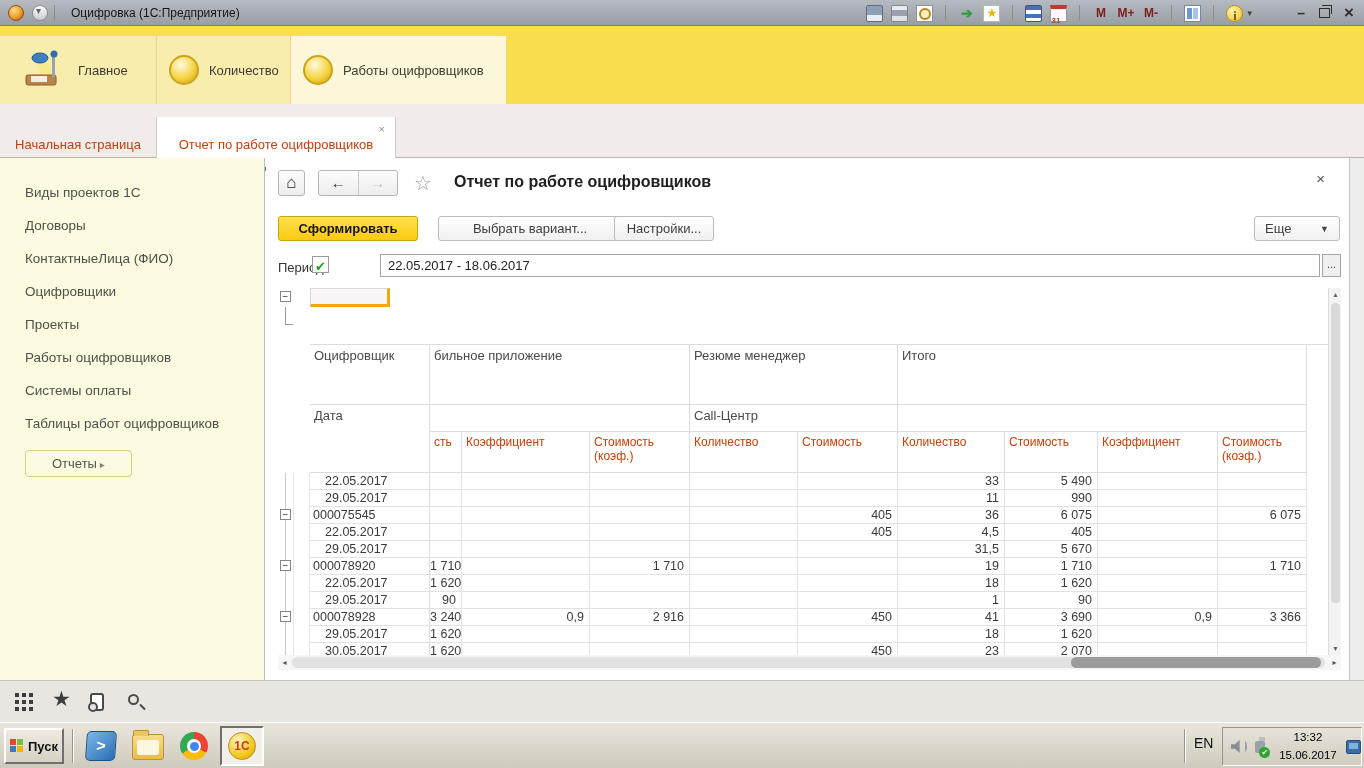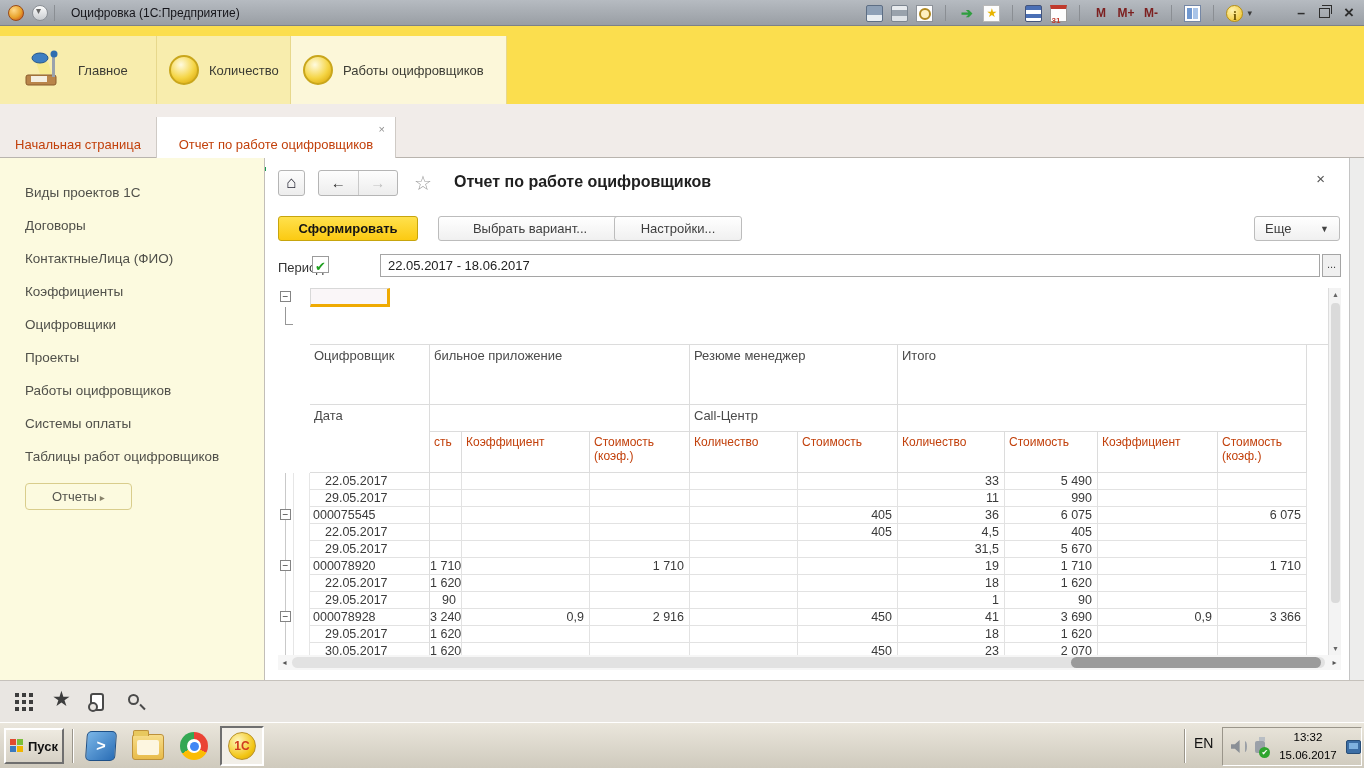--- a/index.html
+++ b/index.html
@@ -94,21 +94,21 @@
   .fav-star::before { content:"☆"; }
   .page-title { position:absolute; left:188px; top:15px; font-size:16px; font-weight:bold; color:#202020; }
   .form-close { position:absolute; right:24px; top:12px; font-size:15px; color:#555; }
   .form-close::before { content:"×"; }
 
   .btn { position:absolute; top:58px; height:25px; border:1px solid #bcbcbc; border-radius:3px; background:linear-gradient(#ffffff,#f0f0f0);
     font-size:13px; color:#3e3e3e; display:flex; align-items:center; justify-content:center; }
   .btn.generate { left:12px; width:140px; background:linear-gradient(#ffe14d,#fbca12); border:1px solid #c7a50d;
     font-weight:bold; color:#141414; }
   .btn.variant { left:172px; width:184px; }
-  .btn.settings { left:348px; width:128px; }
+  .btn.settings { left:348px; width:100px; }
   .btn.more { left:988px; width:86px; justify-content:space-between; padding:0 10px; }
   .btn.more .caret { font-size:9px; color:#444; }
 
   .period-label { position:absolute; left:12px; top:102px; font-size:13px; color:#333; }
   .checkbox { position:absolute; left:46px; top:98px; width:17px; height:17px; border:1px solid #9b9b9b; background:#fff; text-align:center; }
   .checkbox::before { content:"✔"; color:#1f9f1f; font-size:13px; line-height:15px; }
   .period-input { position:absolute; left:114px; top:96px; width:940px; height:23px; border:1px solid #a5a5a5; background:#fff;
     font-size:13px; color:#222; line-height:21px; padding-left:7px; }
   .dots-btn { position:absolute; left:1056px; top:96px; width:19px; height:23px; border:1px solid #a5a5a5; background:#f0f0f0;
     font-size:11px; color:#444; text-align:center; line-height:19px; }
@@ -289,21 +289,20 @@
       <span>Отчет по работе оцифровщиков</span>
       <span class="tab-close"></span>
     </div>
   </div>
 
   <div class="sidebar">
     <div class="side-list" id="side-list">
         <div class="side-item">Виды проектов 1С</div>
         <div class="side-item">Договоры</div>
         <div class="side-item">КонтактныеЛица (ФИО)</div>
-        <div class="side-item">Коэффициенты</div>
         <div class="side-item">Оцифровщики</div>
         <div class="side-item">Проекты</div>
         <div class="side-item">Работы оцифровщиков</div>
         <div class="side-item">Системы оплаты</div>
         <div class="side-item">Таблицы работ оцифровщиков</div>
       </div>
     <div class="reports-btn">Отчеты</div>
   </div>
 
   <div class="content">

